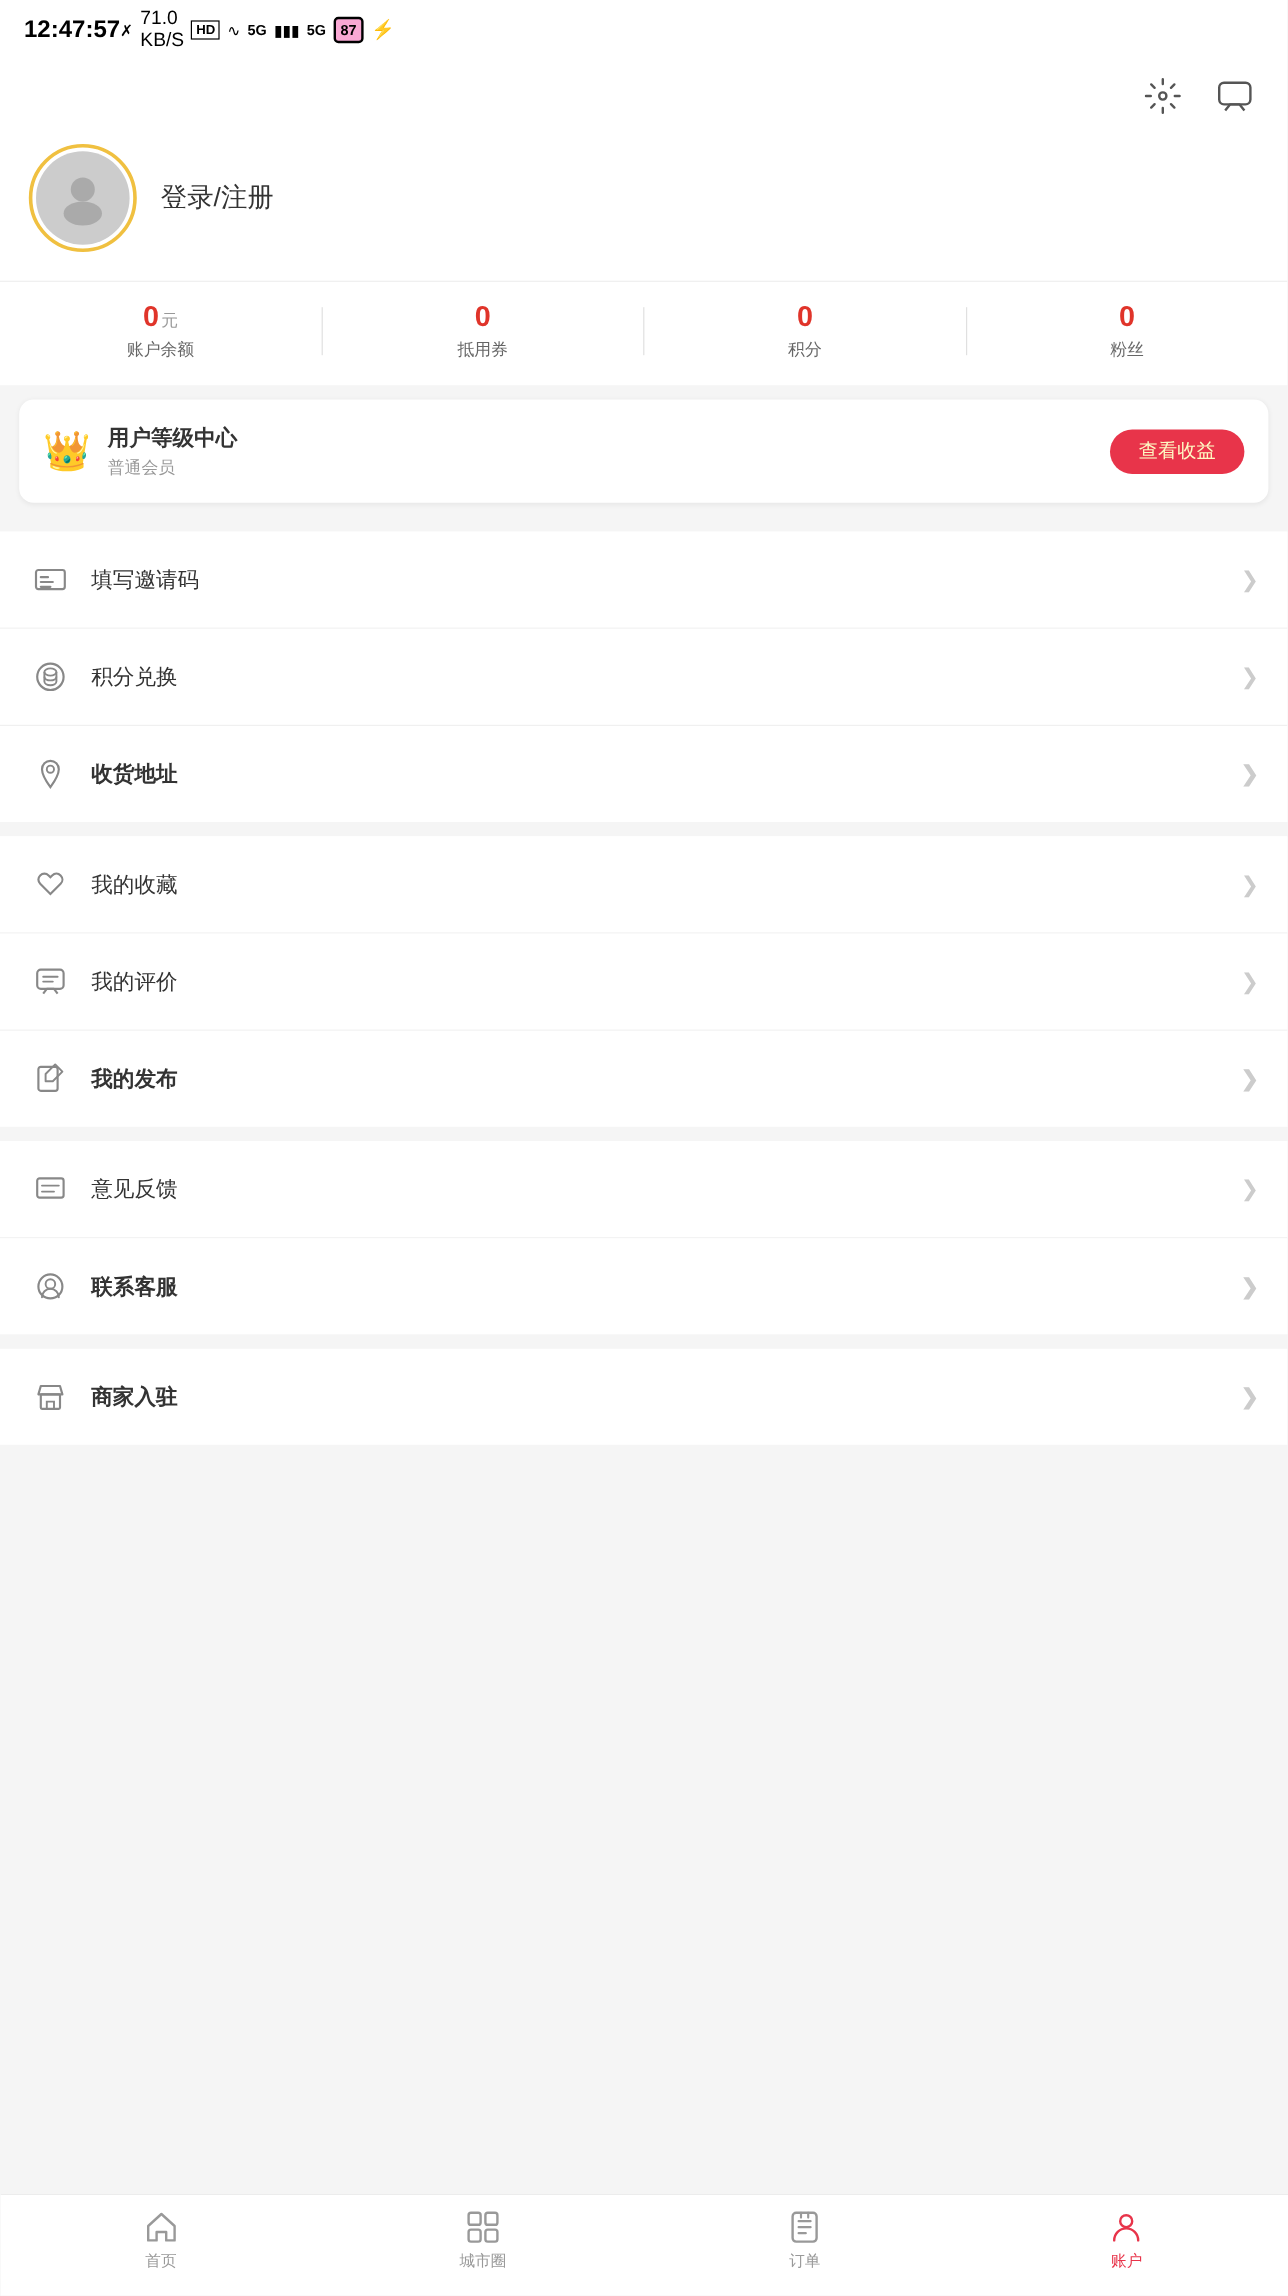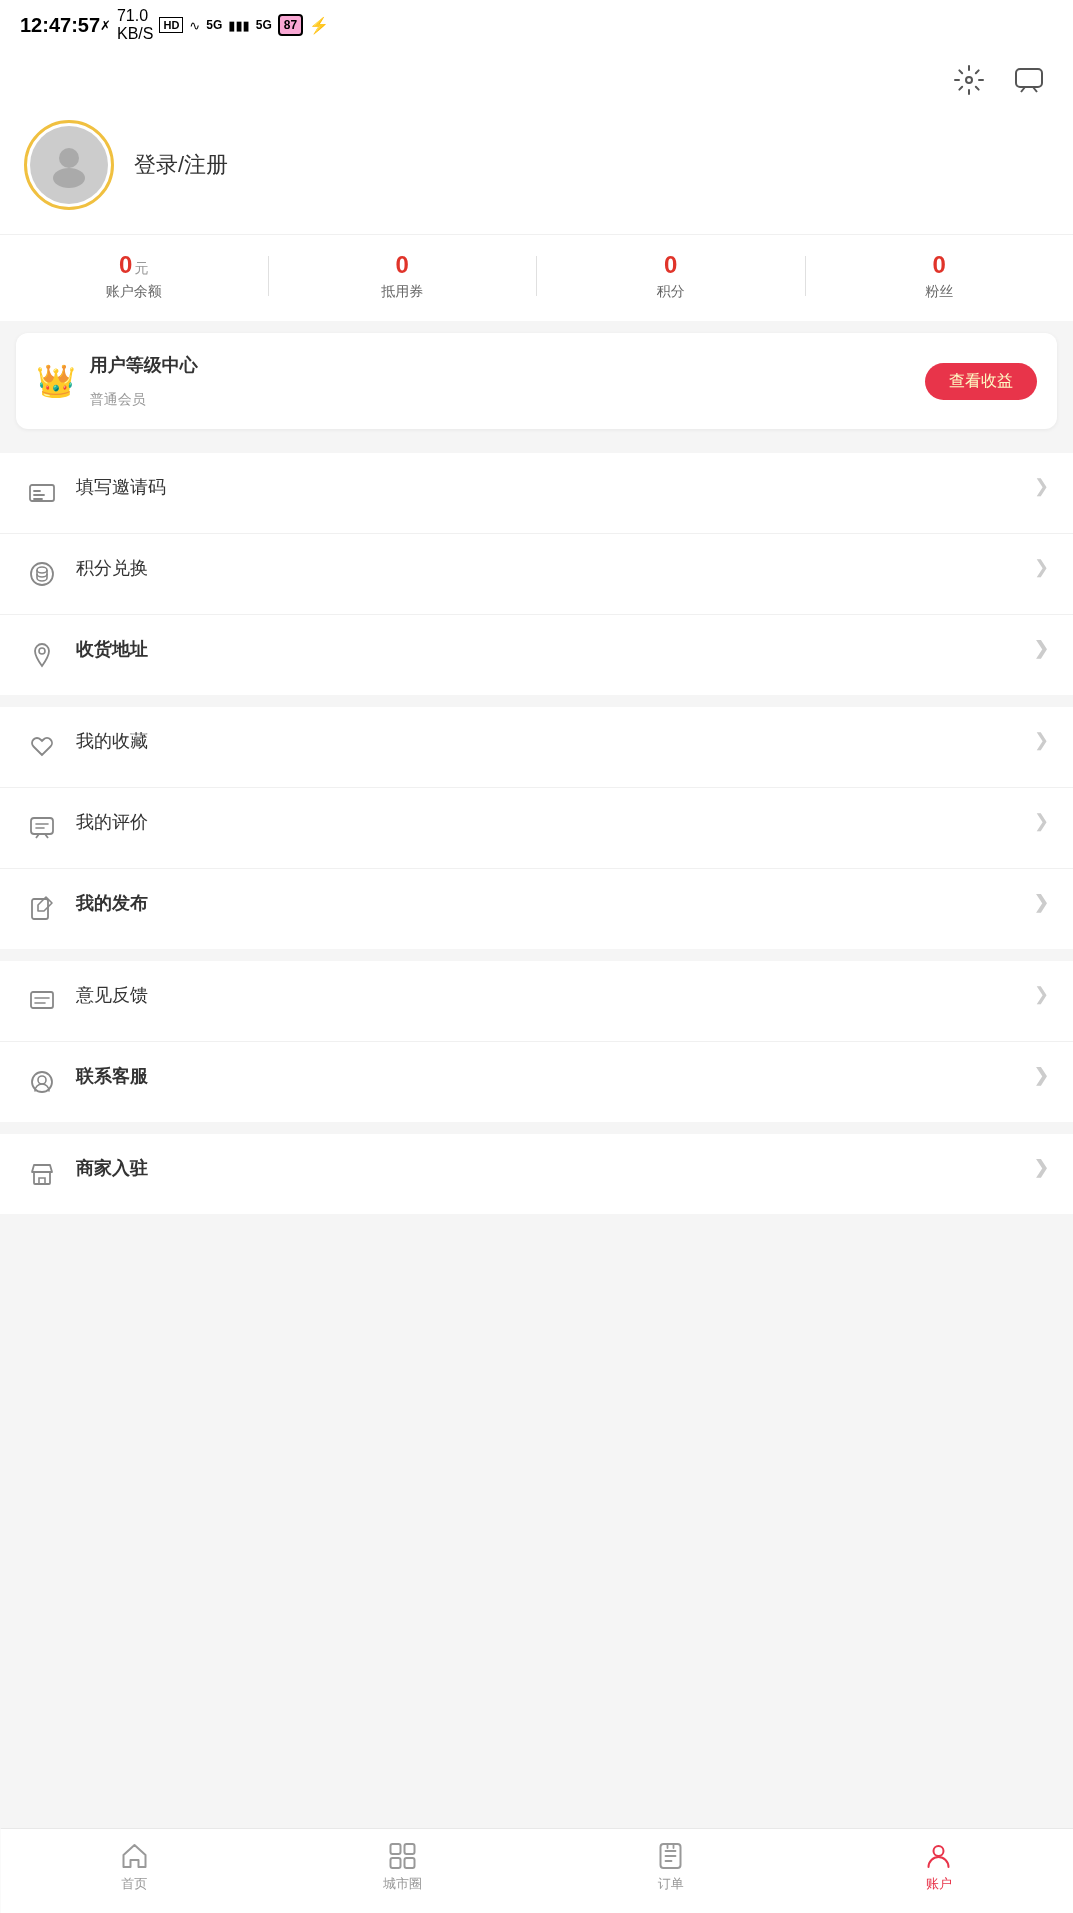--- a/index.html
+++ b/index.html
@@ -155,21 +155,21 @@
       color: #f0a020;
     }
     .vip-title {
       font-size: 18px;
       font-weight: 600;
       color: #333;
     }
     .vip-subtitle {
       font-size: 14px;
       color: #999;
-      margin-top: 14px;
+      margin-top: 4px;
     }
     .vip-btn {
       background: #e8344a;
       color: #fef9c3;
       border: none;
       border-radius: 24px;
       padding: 8px 24px;
       font-size: 16px;
       cursor: pointer;
       white-space: nowrap;
@@ -181,20 +181,21 @@
       background: #f5f5f5;
     }
 
     
     .menu-section {
       background: #fff;
       margin-bottom: 0;
     }
     .menu-item {
       display: flex;
+      align-items: center;
       padding: 22px 24px;
       border-bottom: 1px solid #f0f0f0;
       cursor: pointer;
       background: #fff;
     }
     .menu-item:last-child {
       border-bottom: none;
       font-weight: bold;
     }
     .menu-icon {

